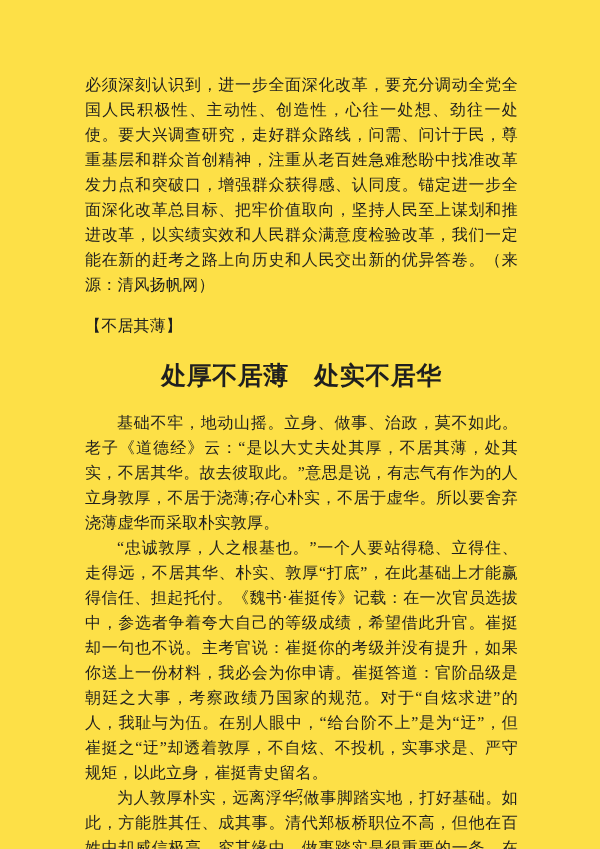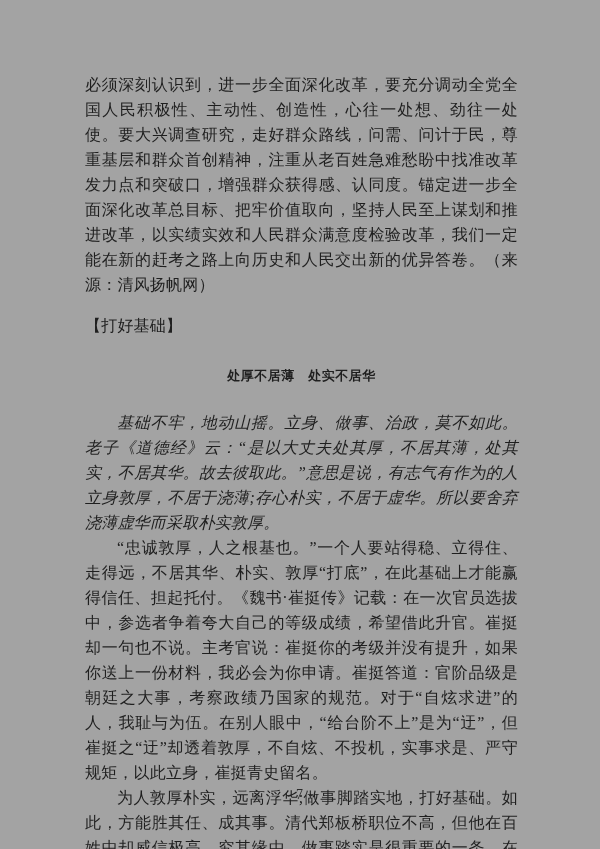--- a/index.html
+++ b/index.html
@@ -10,21 +10,21 @@
     width: 600px;
     height: 849px;
     background: #ffffff;
     overflow: hidden;
     font-family: "Liberation Serif", "DejaVu Serif", serif;
   }
   .page {
     position: relative;
     width: 600px;
     height: 849px;
-    background: #a3a3a3;
+    background: #fde047;
     box-sizing: border-box;
     padding: 72px 82px 0 85px;
     color: #1f1f1f;
   }
   .body-text {
     margin: 0;
     font-size: 16px;
     line-height: 25px;
     text-align: justify;
     letter-spacing: 0.2px;
@@ -32,54 +32,53 @@
   }
   .intro {
     text-indent: 0;
   }
   .section-label {
     margin-top: 16px;
     text-align: left;
   }
   .article-title {
     margin: 24px 0 0 0;
-    font-size: 13px;
+    font-size: 25px;
     line-height: 28px;
     font-weight: bold;
     text-align: center;
     color: #1f1f1f;
     letter-spacing: 0.5px;
   }
   .indent {
     text-indent: 2em;
   }
   .first-body {
     margin-top: 20px;
-    font-style: italic;
   }
   .footer {
     position: absolute;
     top: 786px;
     left: 0;
     width: 600px;
     text-align: center;
     font-size: 14px;
     line-height: 18px;
     color: #2a2a2a;
     letter-spacing: 1px;
   }
 </style>
 </head>
 <body>
 
 <div class="page">
 
   <p class="body-text intro">必须深刻认识到，进一步全面深化改革，要充分调动全党全国人民积极性、主动性、创造性，心往一处想、劲往一处使。要大兴调查研究，走好群众路线，问需、问计于民，尊重基层和群众首创精神，注重从老百姓急难愁盼中找准改革发力点和突破口，增强群众获得感、认同度。锚定进一步全面深化改革总目标、把牢价值取向，坚持人民至上谋划和推进改革，以实绩实效和人民群众满意度检验改革，我们一定能在新的赶考之路上向历史和人民交出新的优异答卷。（来源：清风扬帆网）</p>
 
-  <p class="body-text section-label">【打好基础】</p>
+  <p class="body-text section-label">【不居其薄】</p>
 
   <h1 class="article-title">处厚不居薄　处实不居华</h1>
 
   <p class="body-text indent first-body">基础不牢，地动山摇。立身、做事、治政，莫不如此。老子《道德经》云：“是以大丈夫处其厚，不居其薄，处其实，不居其华。故去彼取此。”意思是说，有志气有作为的人立身敦厚，不居于浇薄;存心朴实，不居于虚华。所以要舍弃浇薄虚华而采取朴实敦厚。</p>
 
   <p class="body-text indent">“忠诚敦厚，人之根基也。”一个人要站得稳、立得住、走得远，不居其华、朴实、敦厚“打底”，在此基础上才能赢得信任、担起托付。《魏书·崔挺传》记载：在一次官员选拔中，参选者争着夸大自己的等级成绩，希望借此升官。崔挺却一句也不说。主考官说：崔挺你的考级并没有提升，如果你送上一份材料，我必会为你申请。崔挺答道：官阶品级是朝廷之大事，考察政绩乃国家的规范。对于“自炫求进”的人，我耻与为伍。在别人眼中，“给台阶不上”是为“迂”，但崔挺之“迂”却透着敦厚，不自炫、不投机，实事求是、严守规矩，以此立身，崔挺青史留名。</p>
 
   <p class="body-text indent">为人敦厚朴实，远离浮华;做事脚踏实地，打好基础。如此，方能胜其任、成其事。清代郑板桥职位不高，但他在百姓中却威信极高。究其缘由，做事踏实是很重要的一条。在范县任职时，他常</p>
 
   <div class="footer">- 7 -</div>

